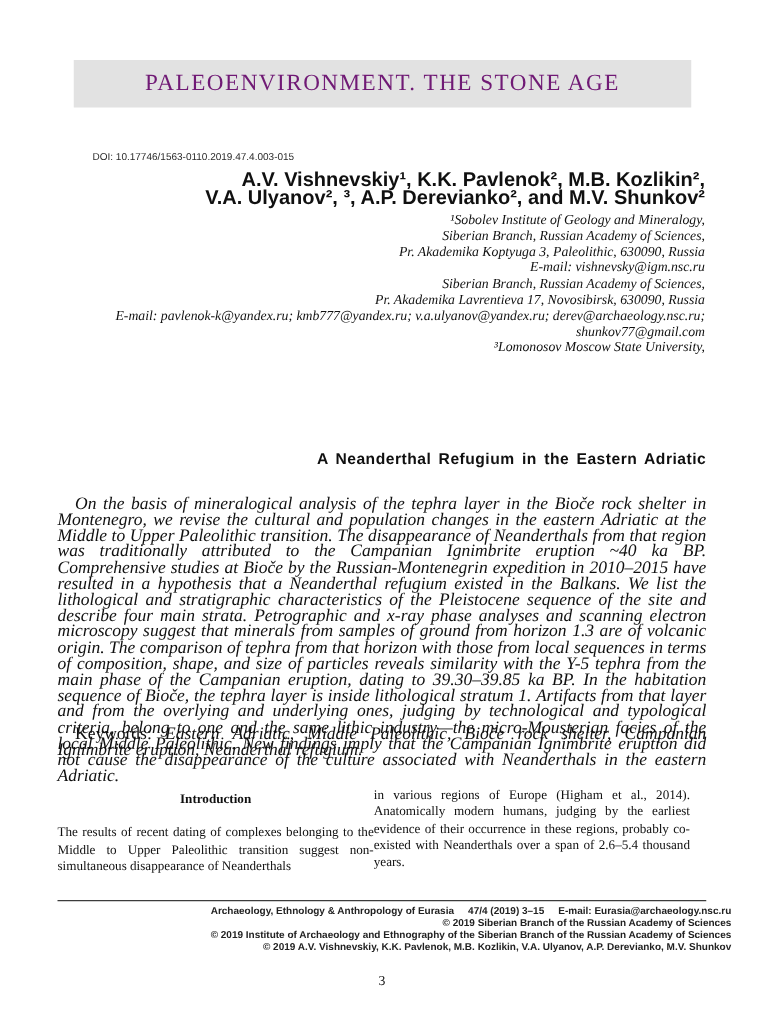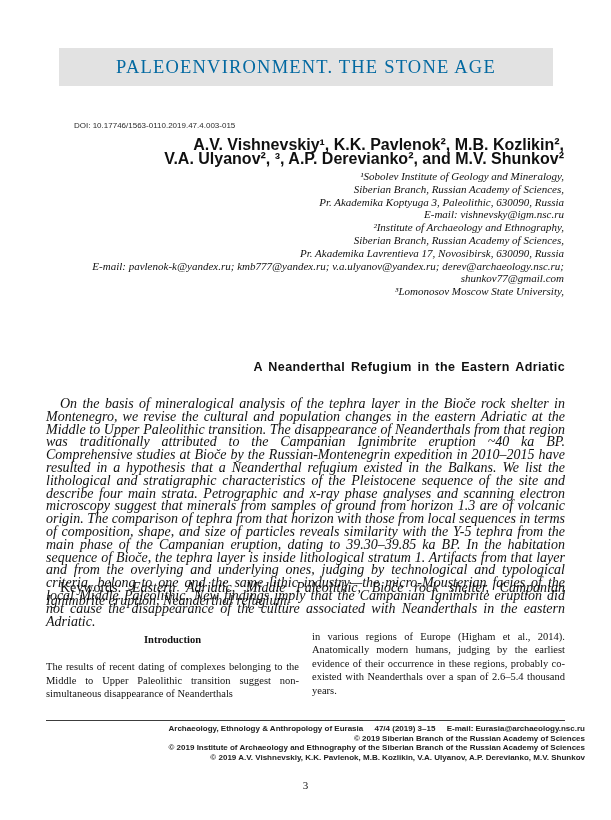--- a/index.html
+++ b/index.html
@@ -5,21 +5,21 @@
   html,body { margin:0; padding:0; background:#ffffff; }
   .page {
     position:relative; width:611px; height:820px; background:#ffffff;
     overflow:hidden; color:#151515;
     font-family:"Liberation Serif", serif;
   }
   .banner {
     position:absolute; left:59px; top:48px; width:494px; height:38px;
     background:#e2e2e2; text-align:center; line-height:38px;
     font-family:"Liberation Serif", serif; font-size:18.5px;
-    letter-spacing:1.2px; color:#0369a1; white-space:nowrap;
+    letter-spacing:1.2px; color:#701a75; white-space:nowrap;
   }
   .doi {
     position:absolute; left:74px; top:121px;
     font-family:"Liberation Sans", sans-serif; font-size:8px; color:#2a2a2a;
   }
   .authors {
     position:absolute; right:47px; top:138px; text-align:right;
     font-family:"Liberation Sans", sans-serif; font-weight:bold;
     font-size:16px; line-height:13.5px; color:#101010; white-space:nowrap;
   }
@@ -40,21 +40,21 @@
     text-indent:14px; color:#101010;
   }
   .keywords {
     position:absolute; left:46px; top:582px; width:519px;
     font-family:Liberation Serif, serif; font-size:14px;
     line-height:12.6px; text-align:justify; text-indent:14px; color:#101010;
   }
   .keywords .kw-text { font-style:italic; }
   .columns {
     position:absolute; left:46px; top:630px; width:519px;
-    display:flex; gap:13px;
+    display:flex; 
   }
   .col {
     width:253px; font-family:"Liberation Serif", serif;
     font-size:10.5px; line-height:13.4px; text-align:justify; color:#101010;
   }
   .col-heading {
     text-align:center; font-weight:bold; font-size:10.5px;
     margin:3px 0 14px 0; text-indent:0;
   }
   .col p { margin:0; }
@@ -87,21 +87,20 @@
   <div class="authors">
     <div>A.V. Vishnevskiy¹, K.K. Pavlenok², M.B. Kozlikin²,</div>
     <div>V.A. Ulyanov², ³, A.P. Derevianko², and M.V. Shunkov²</div>
   </div>
 
   <div class="affiliations">
     <div>¹Sobolev Institute of Geology and Mineralogy,</div>
     <div>Siberian Branch, Russian Academy of Sciences,</div>
     <div>Pr. Akademika Koptyuga 3, Paleolithic, 630090, Russia</div>
     <div>E-mail: vishnevsky@igm.nsc.ru</div>
-    <div>²Institute of Archaeology and Ethnography,</div>
     <div>Siberian Branch, Russian Academy of Sciences,</div>
     <div>Pr. Akademika Lavrentieva 17, Novosibirsk, 630090, Russia</div>
     <div>E-mail: pavlenok-k@yandex.ru; kmb777@yandex.ru; v.a.ulyanov@yandex.ru; derev@archaeology.nsc.ru;</div>
     <div>shunkov77@gmail.com</div>
     <div>³Lomonosov Moscow State University,</div>
   </div>
 
   <div class="title">A Neanderthal Refugium in the Eastern Adriatic</div>
 
   <div class="abstract">On the basis of mineralogical analysis of the tephra layer in the Bioče rock shelter in Montenegro, we revise the cultural and population changes in the eastern Adriatic at the Middle to Upper Paleolithic transition. The disappearance of Neanderthals from that region was traditionally attributed to the Campanian Ignimbrite eruption ~40 ka BP. Comprehensive studies at Bioče by the Russian-Montenegrin expedition in 2010–2015 have resulted in a hypothesis that a Neanderthal refugium existed in the Balkans. We list the lithological and stratigraphic characteristics of the Pleistocene sequence of the site and describe four main strata. Petrographic and x-ray phase analyses and scanning electron microscopy suggest that minerals from samples of ground from horizon 1.3 are of volcanic origin. The comparison of tephra from that horizon with those from local sequences in terms of composition, shape, and size of particles reveals similarity with the Y-5 tephra from the main phase of the Campanian eruption, dating to 39.30–39.85 ka BP. In the habitation sequence of Bioče, the tephra layer is inside lithological stratum 1. Artifacts from that layer and from the overlying and underlying ones, judging by technological and typological criteria, belong to one and the same lithic industry—the micro-Mousterian facies of the local Middle Paleolithic. New findings imply that the Campanian Ignimbrite eruption did not cause the disappearance of the culture associated with Neanderthals in the eastern Adriatic.</div>

